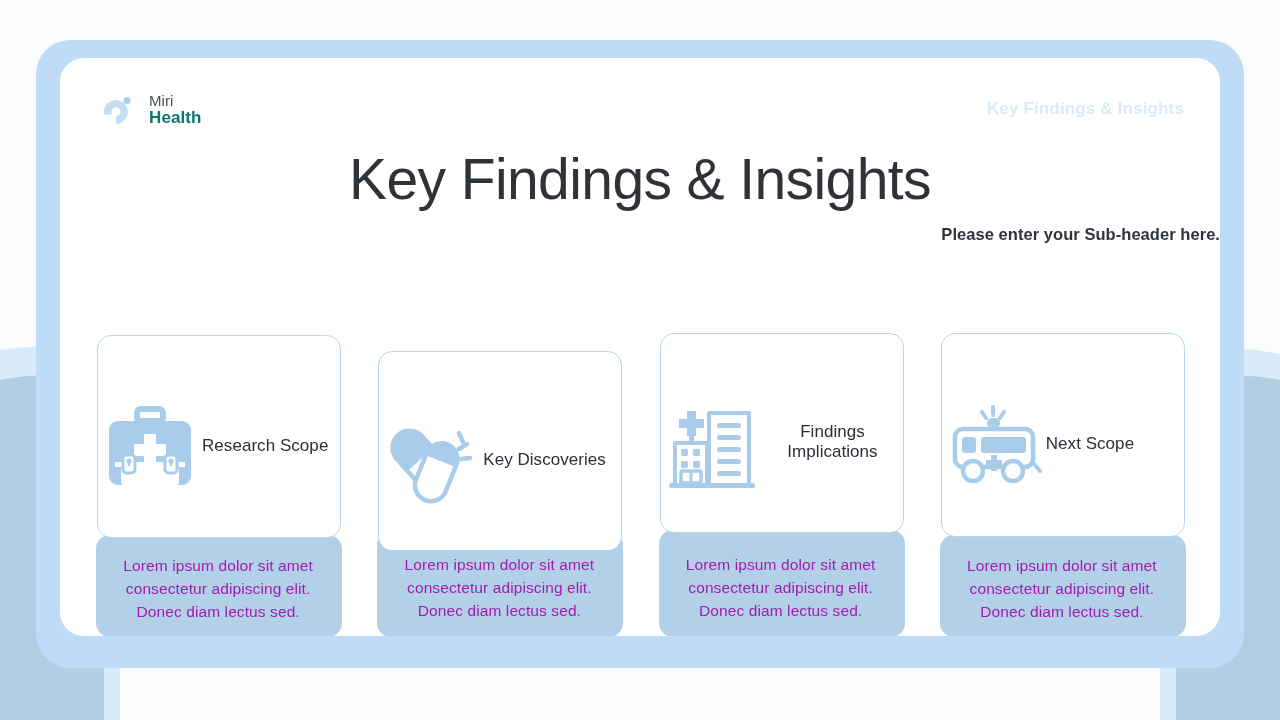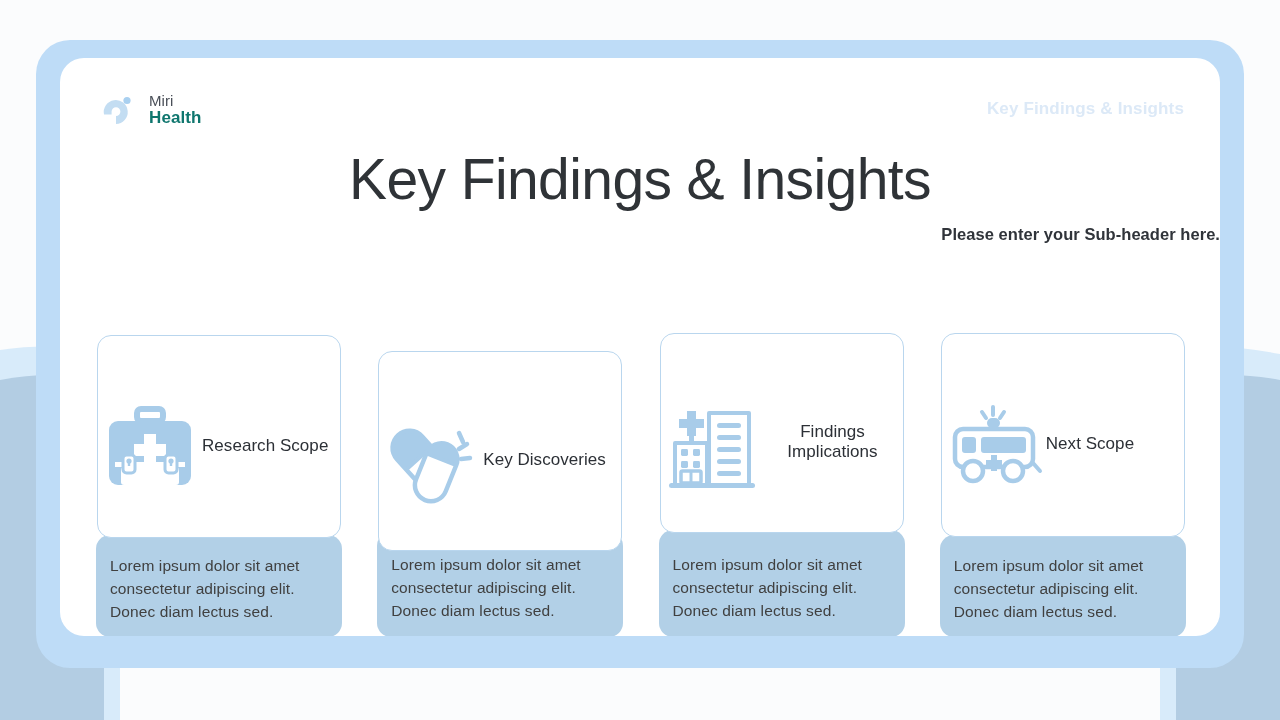--- a/index.html
+++ b/index.html
@@ -115,22 +115,22 @@
   .card-body-panel {
     position: absolute;
     left: 0;
     width: 246px;
     background: #b2d0e7;
     border-radius: 14px;
   }
   .card-body-text {
     position: absolute;
     left: 14px; right: 14px;
-    text-align: left;
-    color: #404040;
+    text-align: center;
+    color: #a21caf;
     font-size: 15.5px;
     line-height: 1.47;
     letter-spacing: .1px;
   }
 
   .card-top {
     position: absolute;
     left: 1px;
     width: 244px;
     background: #ffffff;

